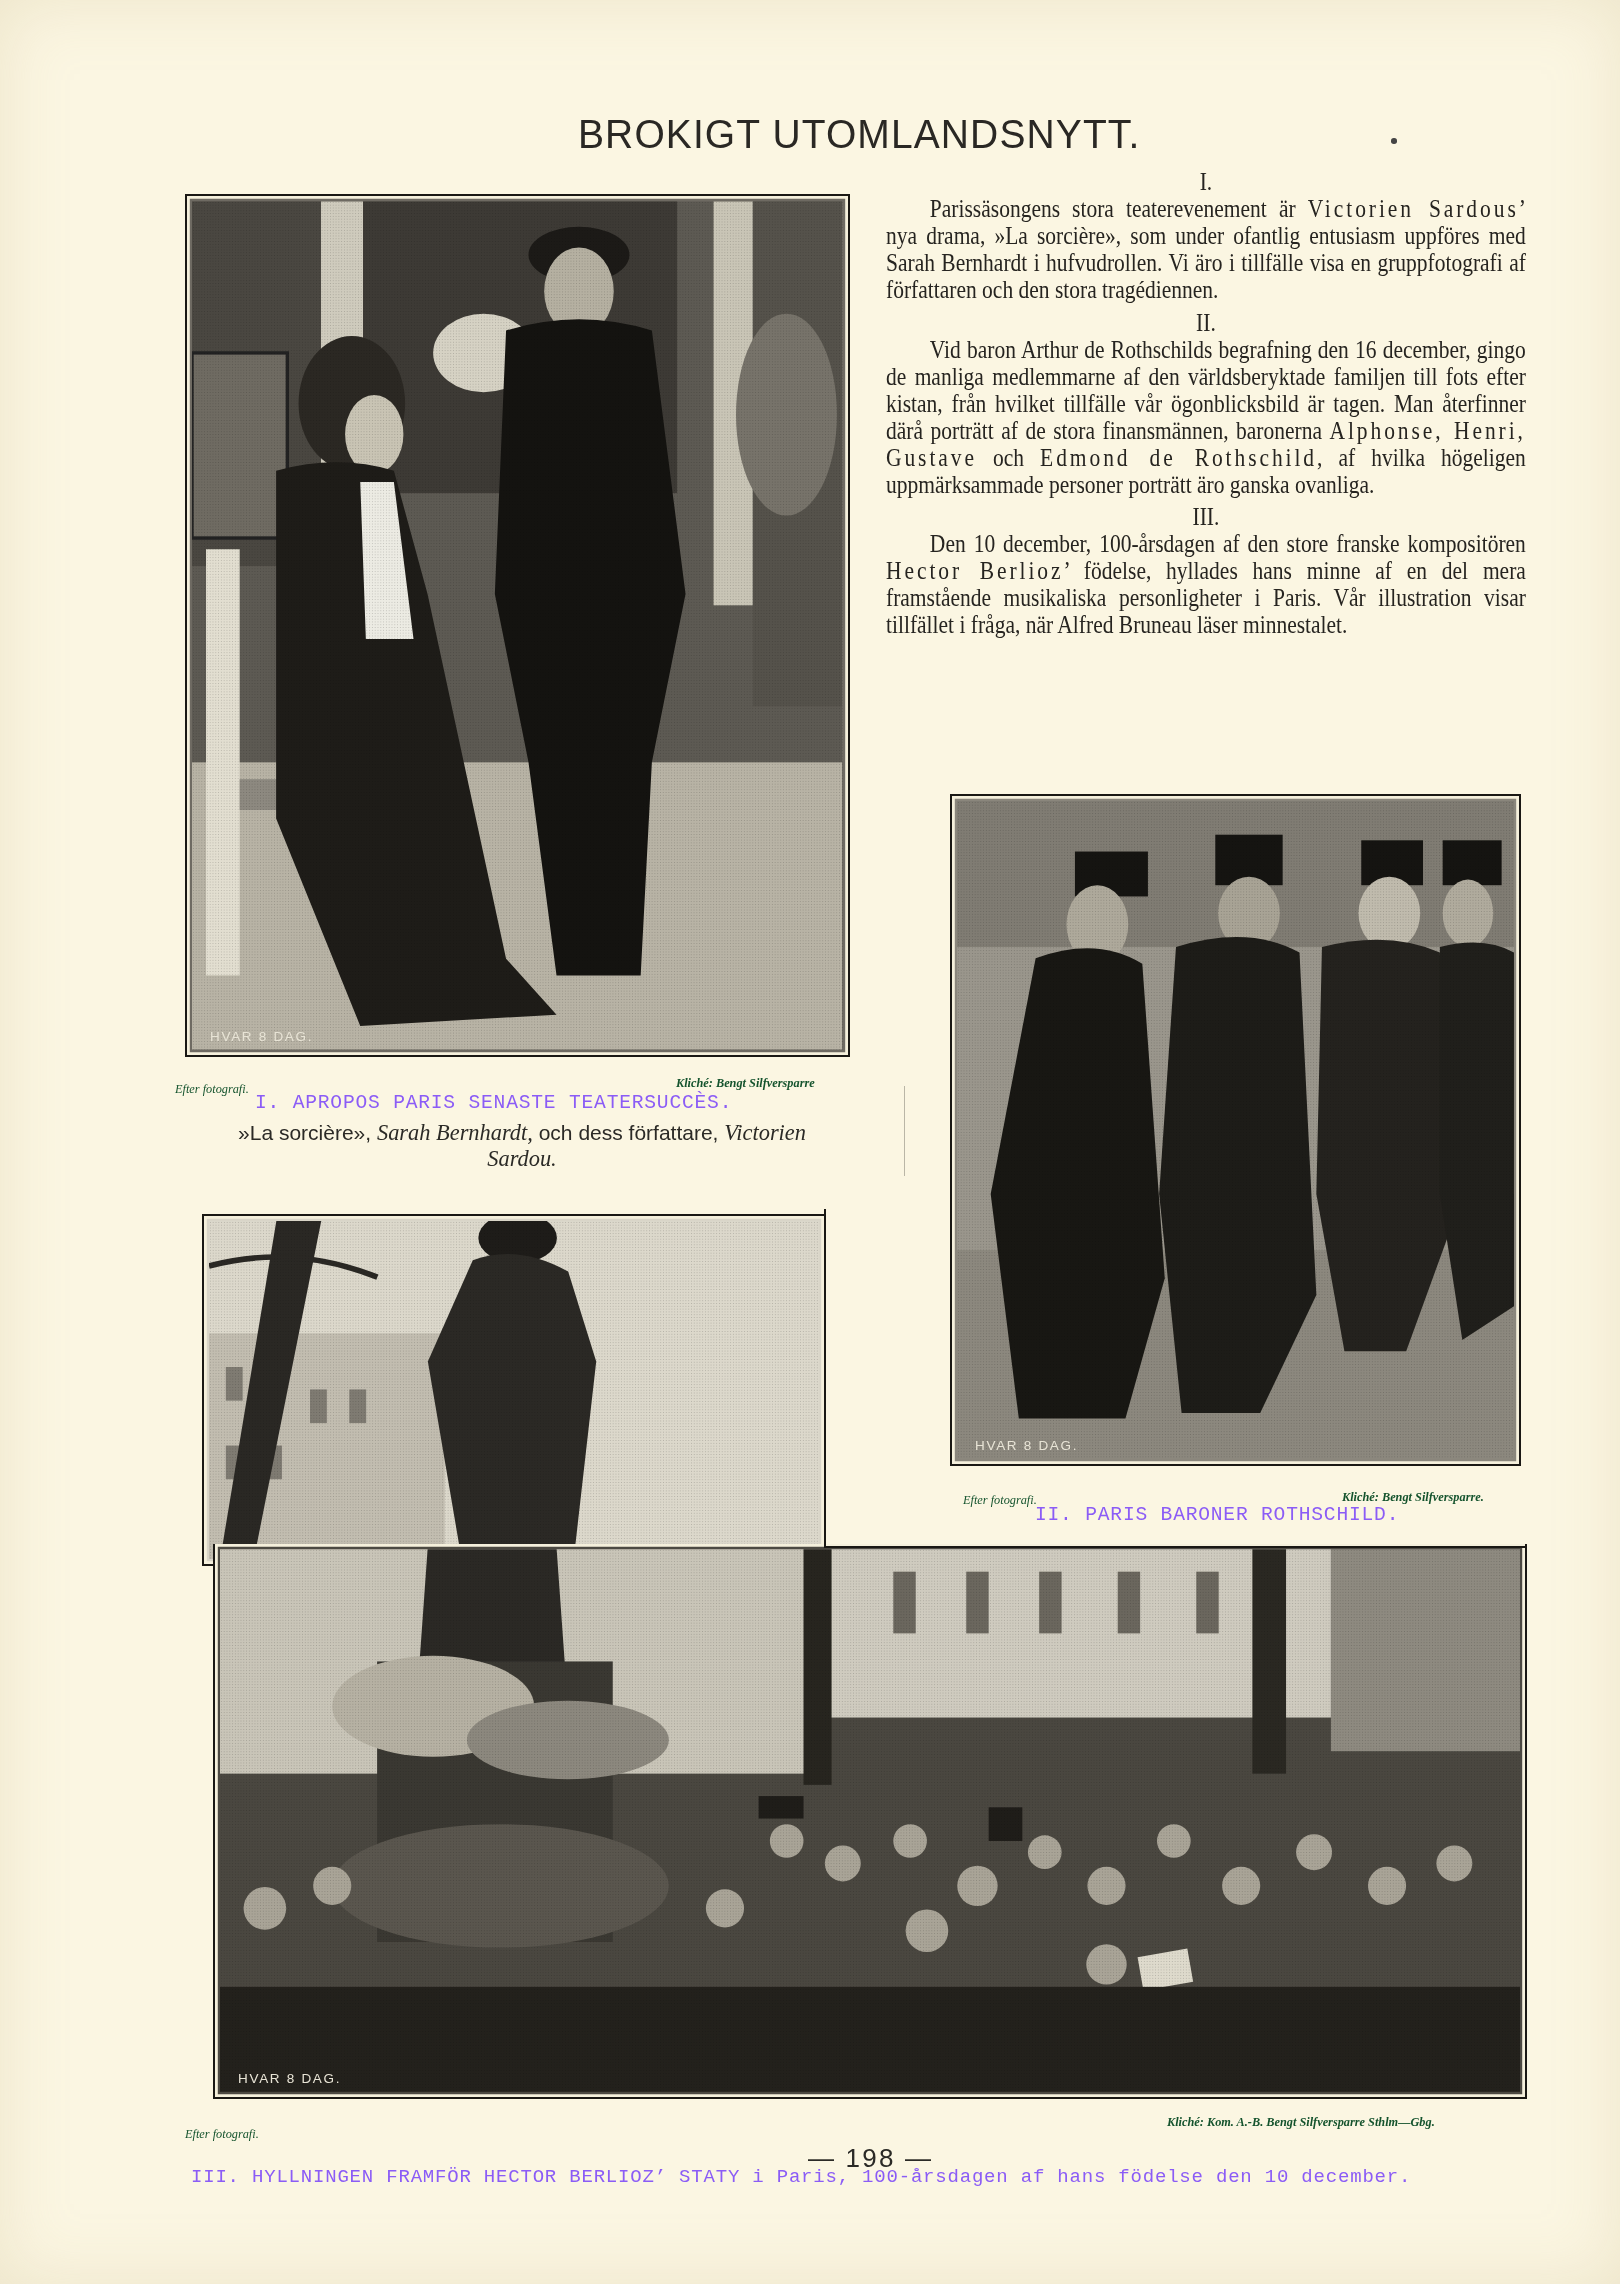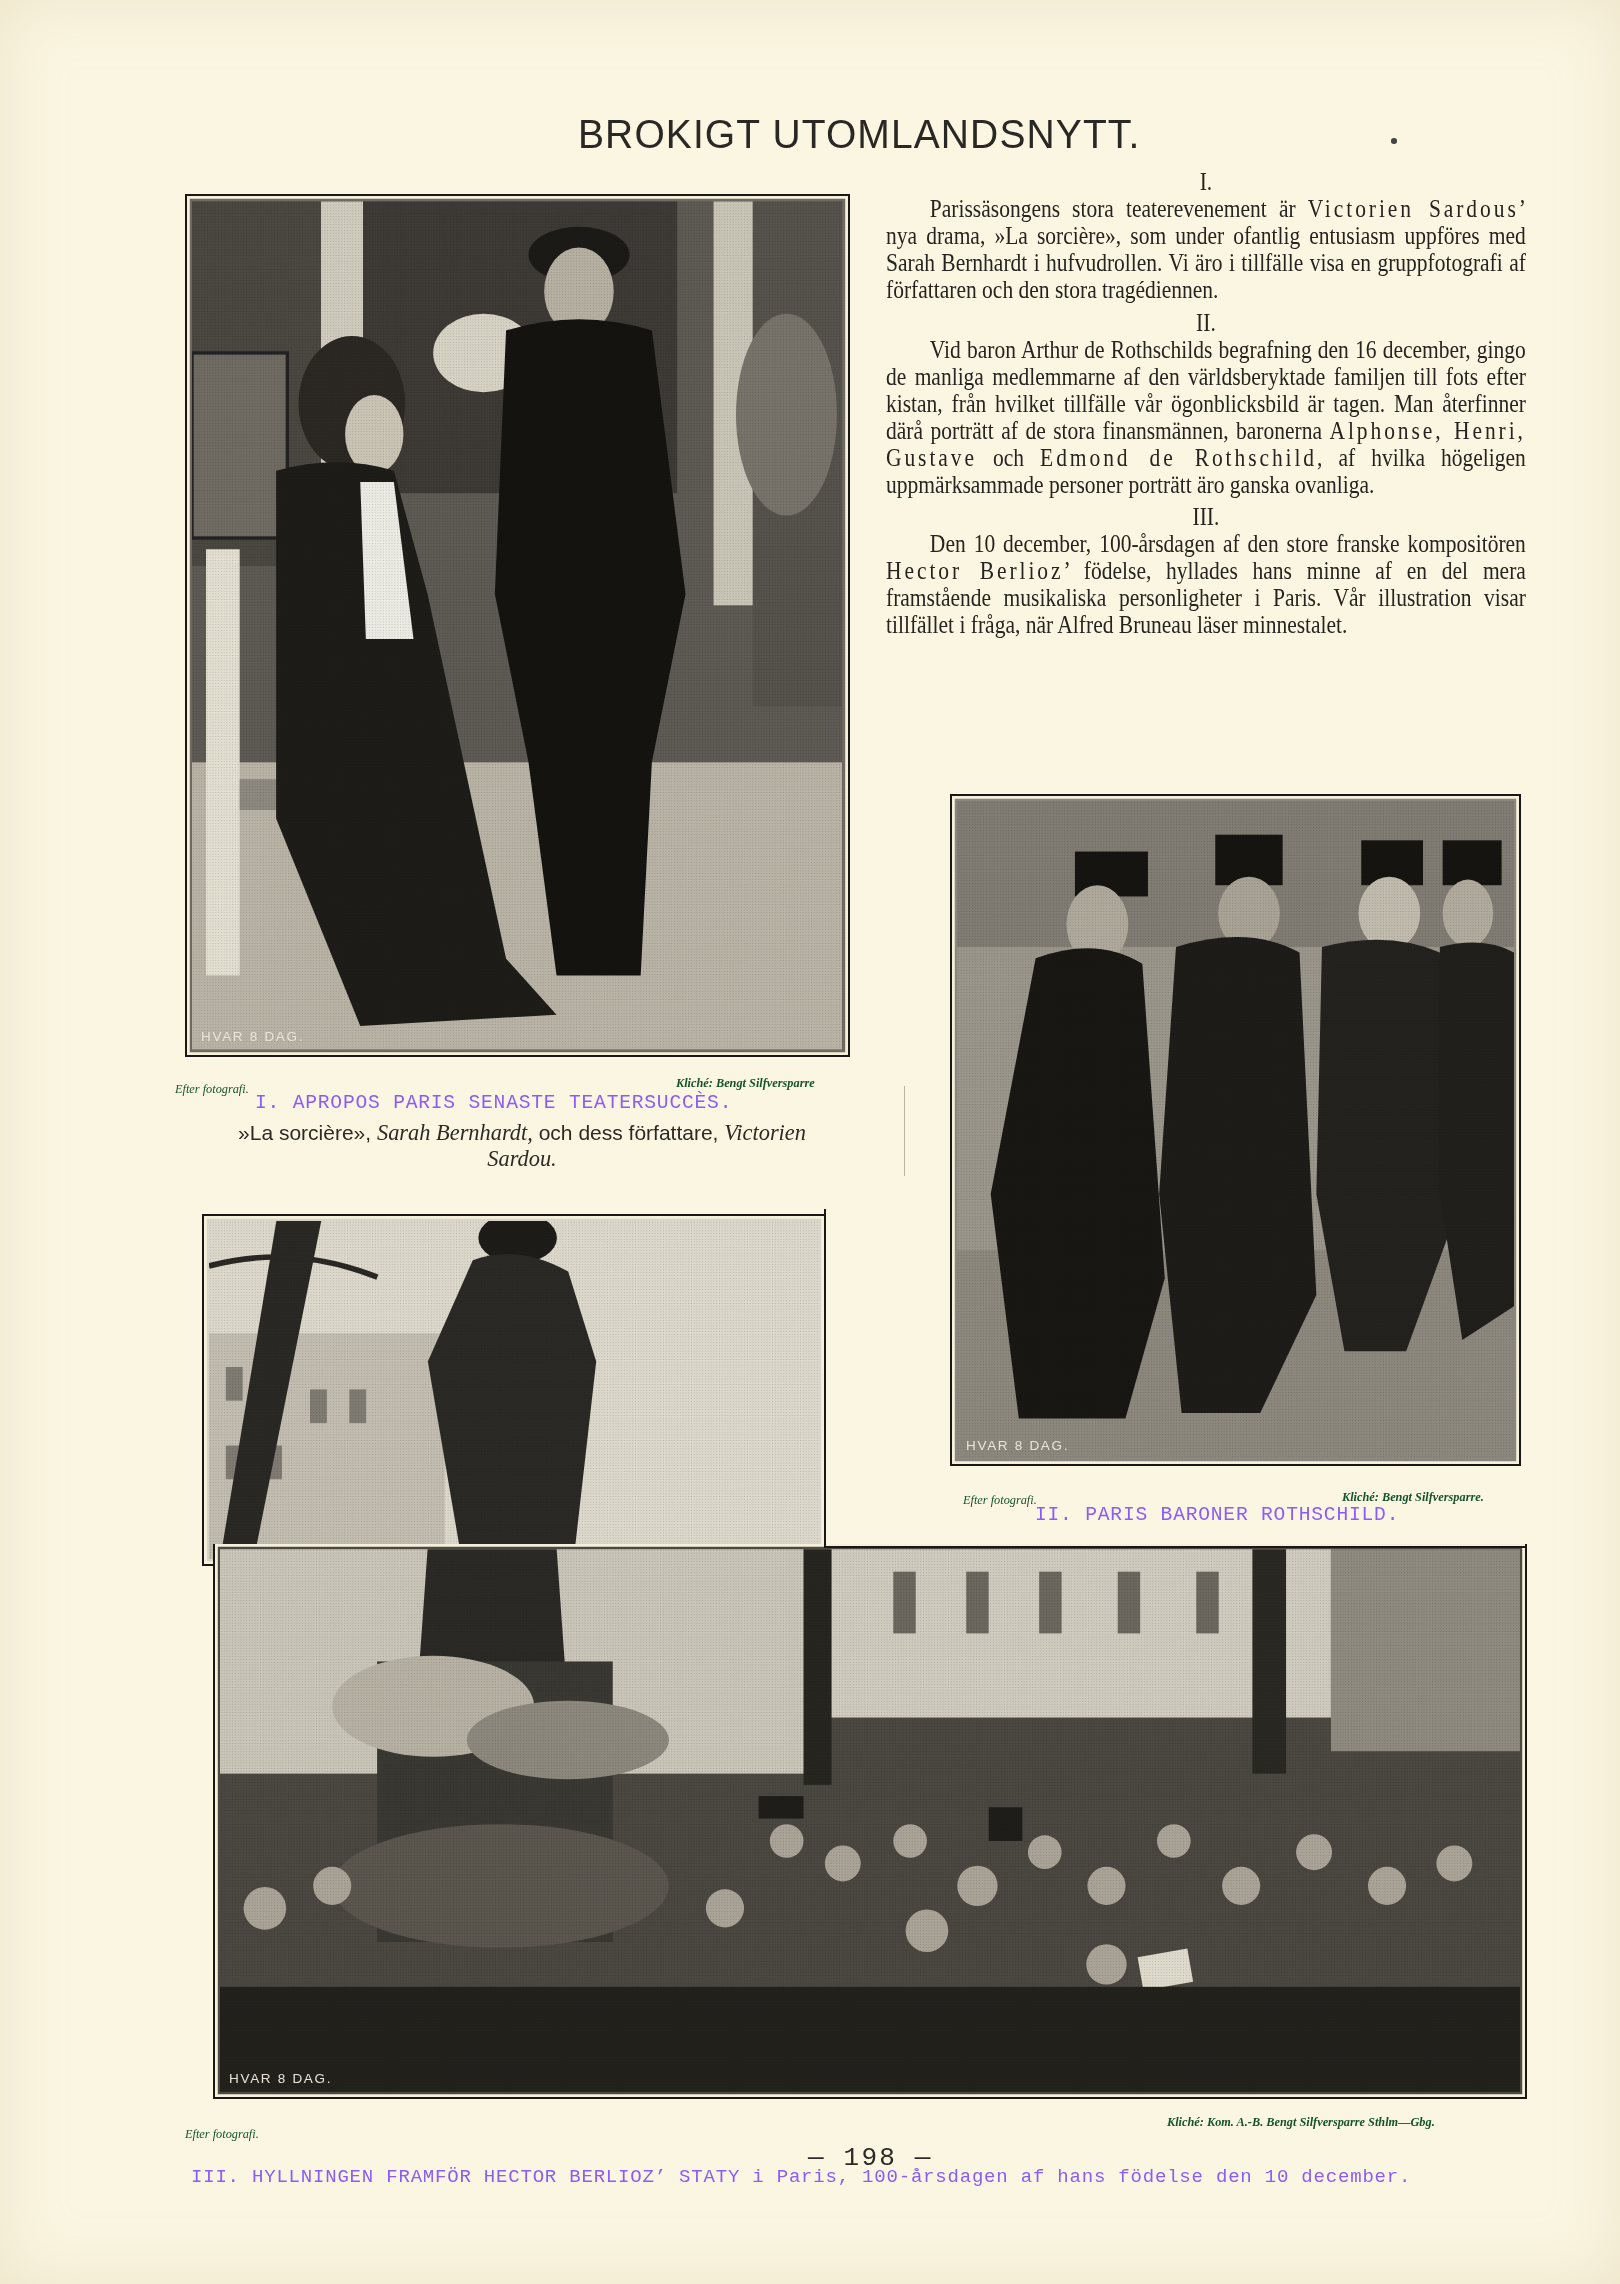--- a/index.html
+++ b/index.html
@@ -42,21 +42,21 @@
     box-shadow: inset 0 0 0 2.8px #f5f0dc;
     overflow: hidden;
   }
   .photo .inner { position:absolute; left:5px; top:5px; right:5px; bottom:5px; overflow:hidden; }
   .halftone {
     position:absolute; inset:0;
     background-image: radial-gradient(rgba(0,0,0,0.18) 35%, transparent 40%);
     background-size: 2.8px 2.8px; mix-blend-mode: multiply; pointer-events:none;
   }
   .credit-mark {
-    position:absolute; left: 9px; bottom: 5.6px;
+    position:absolute; left: 18px; bottom: 5.6px;
     font-family: "Liberation Sans", sans-serif; font-size: 13.5px; letter-spacing: 1.7px;
     color: #e8e4d6;
     margin-top: 32px;
   }
 
   
   #photo1 { left: 185px; top: 194px; width: 661px; height: 859px; background:#6e6a62; }
   
   #photo2 { left: 950px; top: 794px; width: 567px; height: 668px; background:#8a867c; }
   
@@ -72,21 +72,21 @@
     position:absolute; font-family: Liberation Mono, monospace;
     font-size: 19.6px; color:#8b5cf6; letter-spacing: 0.8px;
   }
   .caption-sub {
     position:absolute; font-size: 21px; color:#2b2a26; text-align:center;
     font-family: "Liberation Sans", sans-serif;
   }
   .caption-sub i { font-family: "Liberation Serif", serif; font-size: 22.4px; }
   .page-number {
     position:absolute; left: 808px; top: 2143px; font-size: 26px;
-    font-family: Liberation Mono, monospace; color:#2b2a26; letter-spacing: 2.2px;
+    font-family: Liberation Sans, sans-serif; color:#2b2a26; letter-spacing: 2.2px;
   }
   .frame-ghost {
     position:absolute; left: 864px; top: 1086px; width: 40px; height: 90px;
     border-right: 1.7px solid #7a756a; opacity: 0.5;
   }
   .caption-frame {
     position:absolute; left:824px; top: 1209px; width: 699px; height: 337px;
     border-left: 2.2px solid #1a1814; border-bottom: 2.8px solid #1a1814;
     pointer-events:none;
   }

